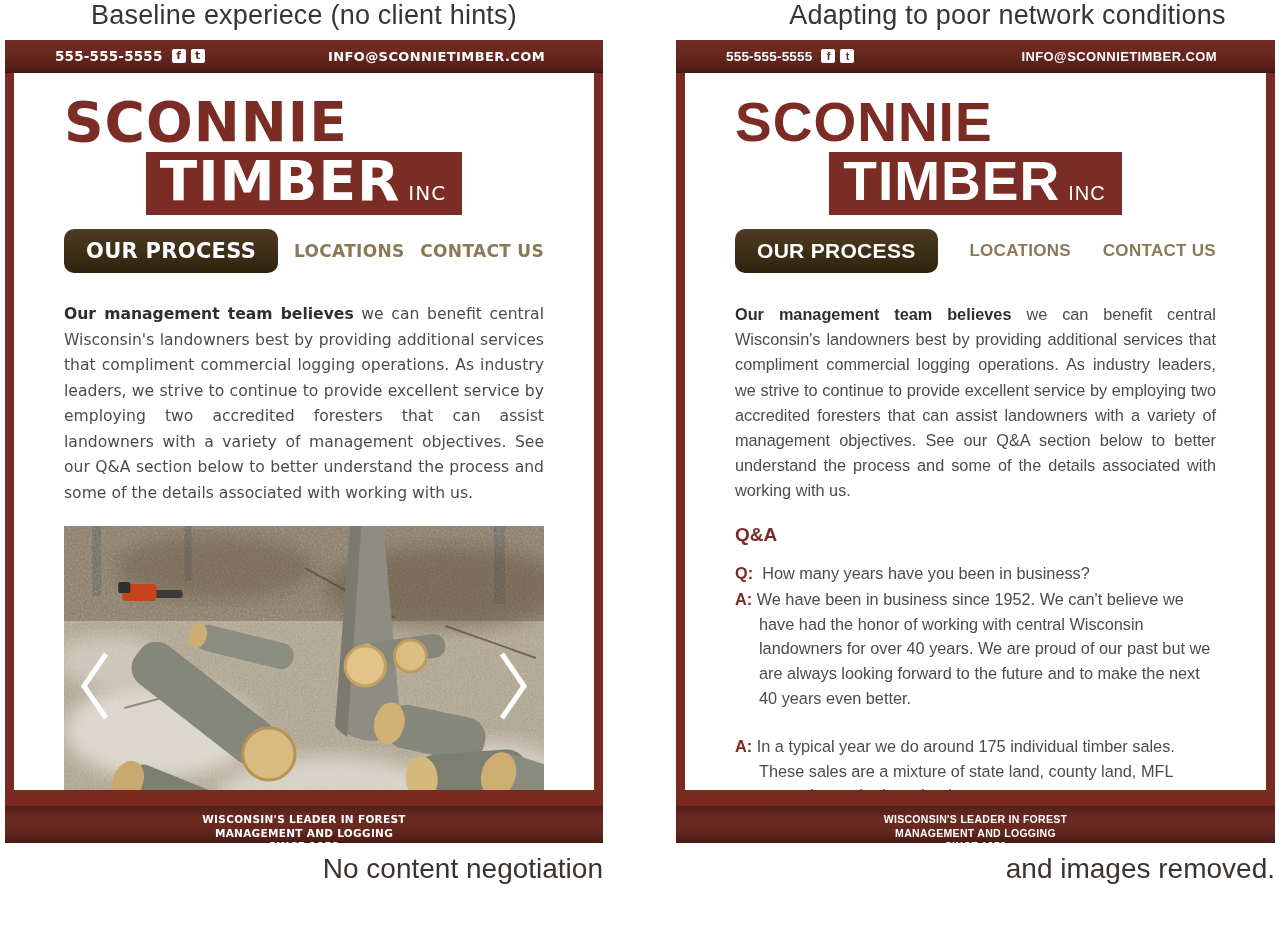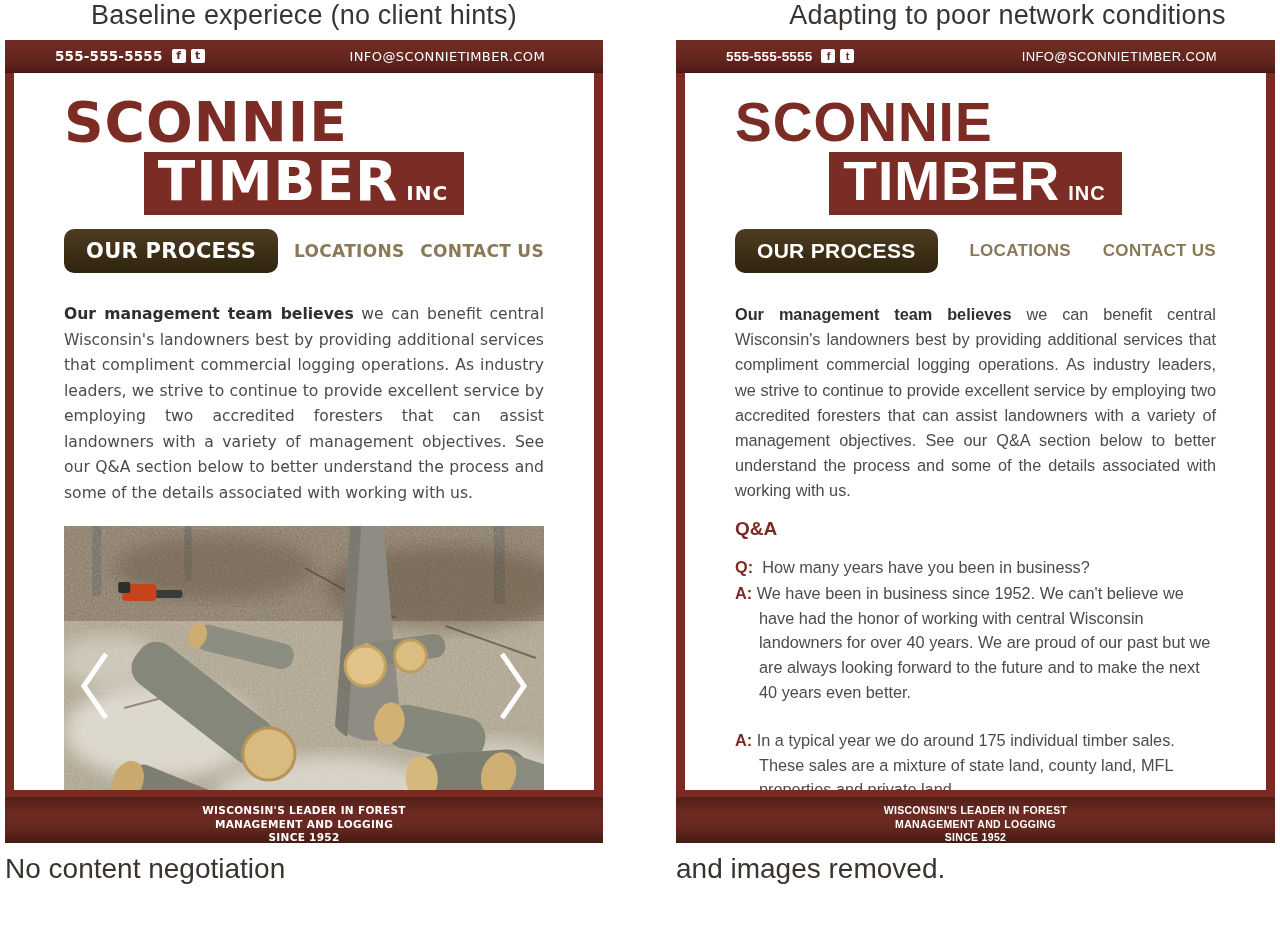--- a/index.html
+++ b/index.html
@@ -6,79 +6,79 @@
   html,body { width:1280px; height:926px; background:#ffffff; overflow:hidden;
               font-family:"Liberation Sans", sans-serif; }
   .figure { position:relative; width:1280px; height:926px; }
 
   
   .fig-title { position:absolute; top:0; height:36px; text-align:center;
                font-size:27px; color:#3a3430; letter-spacing:.2px;
                font-family:"Liberation Sans", sans-serif; }
   #title-left  { left:5px;   width:598px; }
   #title-right { left:708px; width:599px; }
-  .fig-caption { position:absolute; top:850px; text-align:left;
+  .fig-caption { position:absolute; top:850px; text-align:right;
                  font-size:28px; line-height:38px; color:#3a3430;
                  font-family:"Liberation Sans", sans-serif; }
   #caption-left  { left:5px;   width:598px; }
   #caption-right { left:676px; width:599px; }
 
   
   .panel { position:absolute; top:40px; height:803px; background:#7b2a22; }
   #panel-left  { left:5px;   width:598px; font-family:"DejaVu Sans", sans-serif; }
   #panel-right { left:676px; width:599px; font-family:"Liberation Sans", sans-serif; }
 
   .topbar { position:absolute; top:0; left:0; right:0; height:33px;
             background:linear-gradient(180deg,#722b23 0%,#682820 45%,#581f1a 85%,#4b1b16 100%);
             border-bottom:1px solid #401511;
             display:flex; align-items:center; padding:0 58px 0 50px; }
   .phone { color:#fff; font-weight:bold; font-size:13.5px; letter-spacing:.2px; }
   .social { display:flex; gap:5px; margin-left:9px; }
   .sq { width:14px; height:14px; background:#fff; border-radius:2px; color:#6e2a22;
         font-weight:bold; font-size:11px; line-height:14px; text-align:center;
         display:inline-block; cursor:pointer; }
-  .email { margin-left:auto; color:#fff; font-weight:normal; font-size:13px; letter-spacing:.4px;text-align:right; }
+  .email { margin-left:auto; color:#fff; font-weight:bold; font-size:13px; letter-spacing:.4px;text-align:right; }
 
   .page { position:absolute; top:33px; left:9px; right:9px; bottom:53px;
           background:#fff; overflow:hidden; padding:0 50px; }
 
   .logo { margin-top:22px; cursor:pointer; }
   .logo1 { font-size:55px; line-height:54px; font-weight:bold; color:#7b2c24; letter-spacing:1px; }
   .logo2 { display:table; margin:3px auto 0; background:#7b2c24; color:#fff;
            padding:1px 16px 6px 14px; }
   .logo2 .big { font-size:55px; line-height:56px; font-weight:bold; letter-spacing:1px; }
-  .logo2 .inc { font-size:20px; font-weight:bold; margin-left:8px; letter-spacing:1px; }
+  .logo2 .inc { font-size:20px; font-weight:normal; margin-left:8px; letter-spacing:1px; }
 
   .nav { margin-top:15px; display:flex; align-items:center; justify-content:space-between; height:42px; }
   .nav-btn { background:linear-gradient(180deg,#4e3c22 0%,#3b2d15 60%,#30240f 100%);
              color:#fff; font-weight:bold; font-size:21px; letter-spacing:.3px;
              padding:10px 22px; border-radius:10px; cursor:pointer; }
   .nav-link { color:#8a7956; font-weight:bold; font-size:17px; letter-spacing:.3px; cursor:pointer; }
 
   .intro { margin-top:30px; text-align:justify; font-size:16.3px; color:#4b4b4b; }
   #panel-left  .intro { line-height:25.5px; font-size:15.6px; }
   #panel-right .intro { line-height:25.2px; }
   .intro b { color:#2f2f2f; }
 
   
   .carousel { position:relative; margin-top:20px; height:300px; overflow:hidden; background:#b3a78f; }
   .carousel svg.scene { display:block; width:100%; height:100%; }
   .chev { position:absolute; top:122px; width:36px; height:76px; cursor:pointer; }
   .chev.prev { left:12px; } .chev.next { right:12px; }
 
   
-  .qa { margin-top:14px; }
+  .qa { margin-top:20px; }
   .qa h3 { color:#7b2a24; font-size:19px; margin:0 0 15px; }
   .qa-line { font-size:16.3px; line-height:24.6px; color:#4b4b4b;
              padding-left:24px; text-indent:-24px; margin-bottom:2px; }
   .qa-line b { color:#7b2a24; }
   .qa-item + .qa-item { margin-top:24px; }
 
   
-  .sfooter { position:absolute; left:0; right:0; bottom:0; height:46px;
+  .sfooter { position:absolute; left:0; right:0; bottom:0; height:37px;
              background:linear-gradient(180deg,#50201a 0%,#6d2a22 35%,#662820 65%,#471b15 100%);
              color:#fff; text-align:center; font-weight:bold; font-size:10.5px;
              line-height:13.5px; letter-spacing:.3px; padding-top:7px; }
 </style>
 </head>
 <body>
 
 <div class="figure">
 
   <div class="fig-title" id="title-left">Baseline experiece (no client hints)</div>

